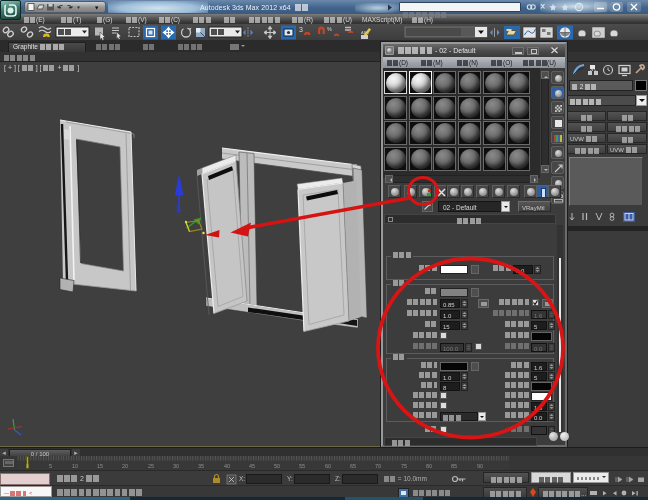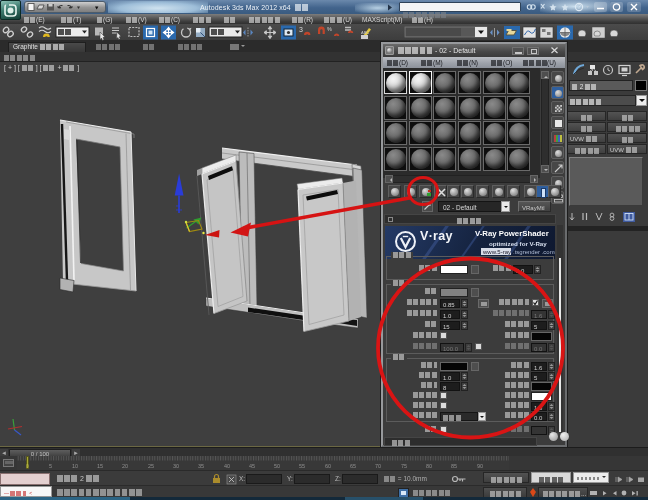--- a/index.html
+++ b/index.html
@@ -673,36 +673,20 @@
       </div>
   <div style="left:135px;top:157px;width:33px;height:11px;background:linear-gradient(#565656,#414141);border:1px solid #6e6e6e;border-right-color:#2a2a2a;border-bottom-color:#2a2a2a">
         <div class="t" style="left:3px;top:2.5px;color:#c9c9c9;font-size:6px">VRayMtl</div>
       </div>
 
   <div style="left:1px;top:170px;width:172px;height:10px;background:#2d2d2d;border:1px solid #454545">
         <div style="left:3px;top:2px;width:5px;height:5px;border:1px solid #888"></div>
         <div class="t" style="left:72px;top:2px;color:#d2d2d2"><span class="cj" style="width:25px"></span></div>
       </div>
 
-  <div id="banner" style="left:2px;top:182px;width:170px;height:33px;background:linear-gradient(115deg,#243a66 0%,#15233f 55%,#0e1830 100%);overflow:hidden">
-    <div style="left:48px;top:-12px;width:3px;height:60px;background:#2e4475;transform:rotate(35deg)"></div>
-    <div style="left:85px;top:-12px;width:2px;height:60px;background:#293e6c;transform:rotate(35deg)"></div>
-    <div style="left:130px;top:-12px;width:3px;height:60px;background:#273a64;transform:rotate(35deg)"></div>
-    <svg width="34" height="28" style="left:8px;top:3px">
-          <circle cx="12.5" cy="12.5" r="9.5" fill="none" stroke="#eef1f7" stroke-width="2"></circle>
-          <path d="M7.8 9 L12.5 18 L17.2 9" stroke="#eef1f7" stroke-width="2.2" fill="none"></path>
-          <path d="M9.8 7.5 h5.4" stroke="#eef1f7" stroke-width="1.4"></path>
-        </svg>
-    <div class="t" style="left:35px;top:7px;color:#f2f4f8;font-size:12.5px;font-weight:bold;letter-spacing:.3px">V·ray</div>
-    <div class="t" style="left:90px;top:4px;color:#ffffff;font-size:7.8px;font-weight:bold">V-Ray PowerShader</div>
-    <div class="t" style="left:104px;top:14px;color:#d7dfee;font-size:6.2px;font-weight:bold">optimized for V-Ray</div>
-    <div style="left:96px;top:22px;width:30px;height:7px;background:#d8dde8"></div>
-    <div class="t" style="left:98px;top:22.5px;color:#223;font-size:6px">www.5-ray</div>
-    <div class="t" style="left:128px;top:22.5px;color:#aebbd4;font-size:6px">.tsgrender .com</div>
-  </div>
 
   <div id="pgroups" style="left:0;top:0;width:182px;height:401px">
         <div style="left:3px;top:212px;width:168px;height:24px;border:1px solid #5c5c5c"></div>
         <div class="t" style="left:8px;top:208px;background:#3c3c3c;padding:0 2px;color:#c9c9c9;font-size:6px"><span class="cj" style="width:18px"></span></div>
 <div class="t" style="left:36px;top:221px;color:#c9c9c9;font-size:6px"><span class="cj" style="width:18px"></span></div>
 <div style="left:57px;top:221px;width:28px;height:9px;background:#ffffff;border:1px solid #222"></div>
 <div style="left:88px;top:221px;width:8px;height:9px;background:#4e4e4e;border:1px solid #666"></div>
 <div class="t" style="left:110px;top:221px;color:#c9c9c9;font-size:6px"><span class="cj" style="width:18px"></span></div>
 <div style="left:130px;top:221px;width:20px;height:9px;background:#1d1d1d;border:1px solid #121212">
           <div class="t" style="left:2px;top:1.5px;color:#cfcfcf;font-size:6px">0.0</div>

